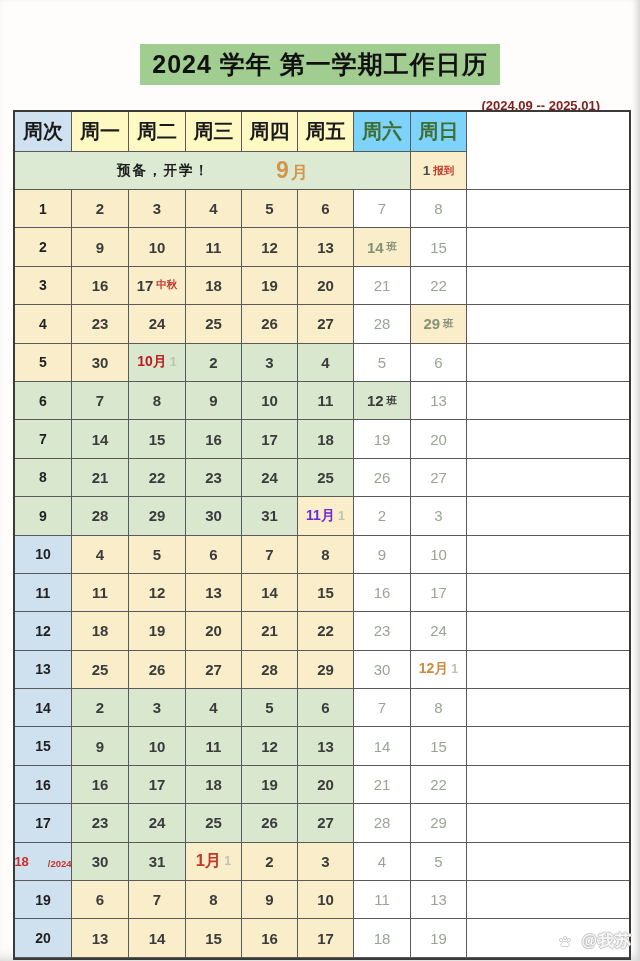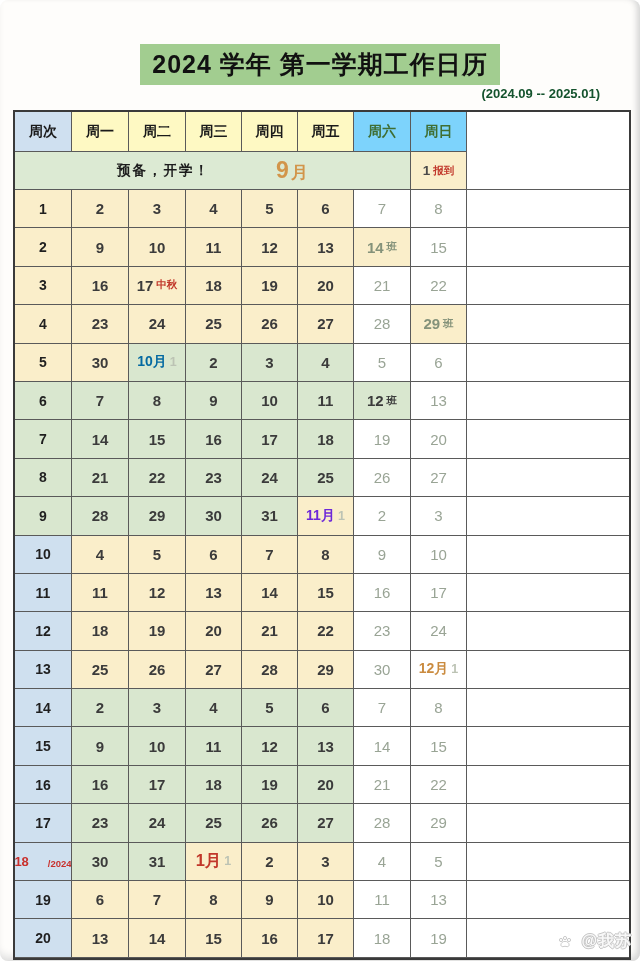--- a/index.html
+++ b/index.html
@@ -1,35 +1,35 @@
 <!DOCTYPE html>
 <html><head>
 <meta charset="utf-8">
 <style>
   html,body{margin:0;padding:0;}
   body{font-family:"Liberation Sans","DejaVu Sans",sans-serif;background:#ffffff;}
   .page{position:relative;width:640px;height:961px;background:#fefdfb;overflow:hidden;
-        box-shadow:inset -6px 0 6px -3px #d4d4d4, inset 0 -8px 8px -4px #dedede;border-radius:8px;}
+        box-shadow:inset -6px 0 6px -3px #d4d4d4, inset 0 -8px 8px -4px #dedede;}
   .title-wrap{position:absolute;top:44px;left:0;width:640px;text-align:center;}
   .title{display:inline-block;background:#a2cd90;color:#111;font-weight:bold;
          font-size:25px;letter-spacing:1px;padding:4px 12px;}
-  .subtitle{position:absolute;top:86px;right:40px;font-size:13px;font-weight:600;color:#14532d;}
+  .subtitle{position:absolute;top:98px;right:40px;font-size:13px;font-weight:600;color:#7f1d1d;}
 
   .cal{position:absolute;left:13px;top:110px;width:614px;
        display:grid;
        grid-template-columns:57px 57px 57px 56px 56px 56px 57px 56px 1fr;
        grid-template-rows:40px 38px repeat(20,38.4px);
        border:2px solid #3a3a3a;background:#fff;}
   .cell{display:flex;align-items:center;justify-content:center;
         border-right:1px solid #5a5a5a;border-bottom:1px solid #5a5a5a;
         overflow:hidden;white-space:nowrap;}
   .cell.last{border-right:none;}
 
   
-  .hdr{font-weight:bold;font-size:14px;color:#1a1a1a;text-align:right;}
+  .hdr{font-weight:bold;font-size:20px;color:#1a1a1a;text-align:right;}
   .h-blue{background:#cfe0f0;}
   .h-cream{background:#fef9c3;}
   .h-green{background:#7dd3fc;color:#3f6e33;}
   .h-pink{background:#fbe7dd;}
 
   
   .bg-y{background:#faeeca;}
   .bg-g{background:#d9e7cf;}
   .bg-w{background:#ffffff;}
   .wbg-y{background:#faeeca;}
@@ -48,21 +48,21 @@
   .week{font-weight:bold;}
   .wpart.wd{font-size:14px;color:#1f1f1f;font-weight:bold;}
   .wpart.wr{color:#c9302c;font-weight:bold;font-size:13px;}
   .wpart.wsub{font-size:9.5px;margin-top:5px;padding-left:19px;}
 
   
   .d{font-size:15px;font-weight:600;color:#3b3b3b;}
   .g{font-size:15px;color:#99a495;}
   .grn{font-size:15px;font-weight:600;color:#84927a;}
   .r{color:#c1372a;font-weight:bold;}
-  .gold{color:#0369a1;}
+  .gold{color:#b91c1c;}
   .gold2{color:#ca8b3f;}
   .navy{color:#6d28d9;}
   .lt{color:#bcc3b4;}
   .ml{font-size:14px;font-weight:bold;}
   .big{font-size:16.5px;}
   .sm{font-size:10.5px;font-weight:bold;margin-left:3px;}
   .sm2{font-size:12.5px;font-weight:600;margin-left:3px;}
 
   
   .watermark{position:absolute;right:8px;bottom:9px;display:flex;align-items:center;gap:8px;

